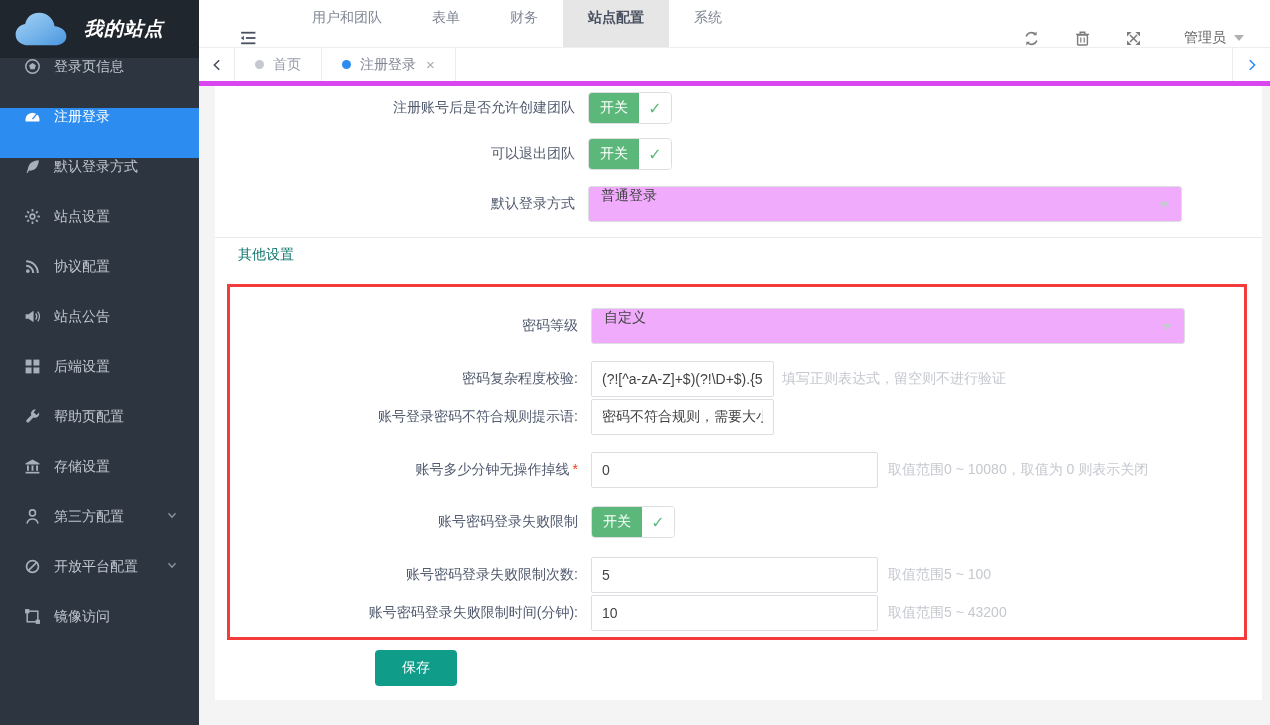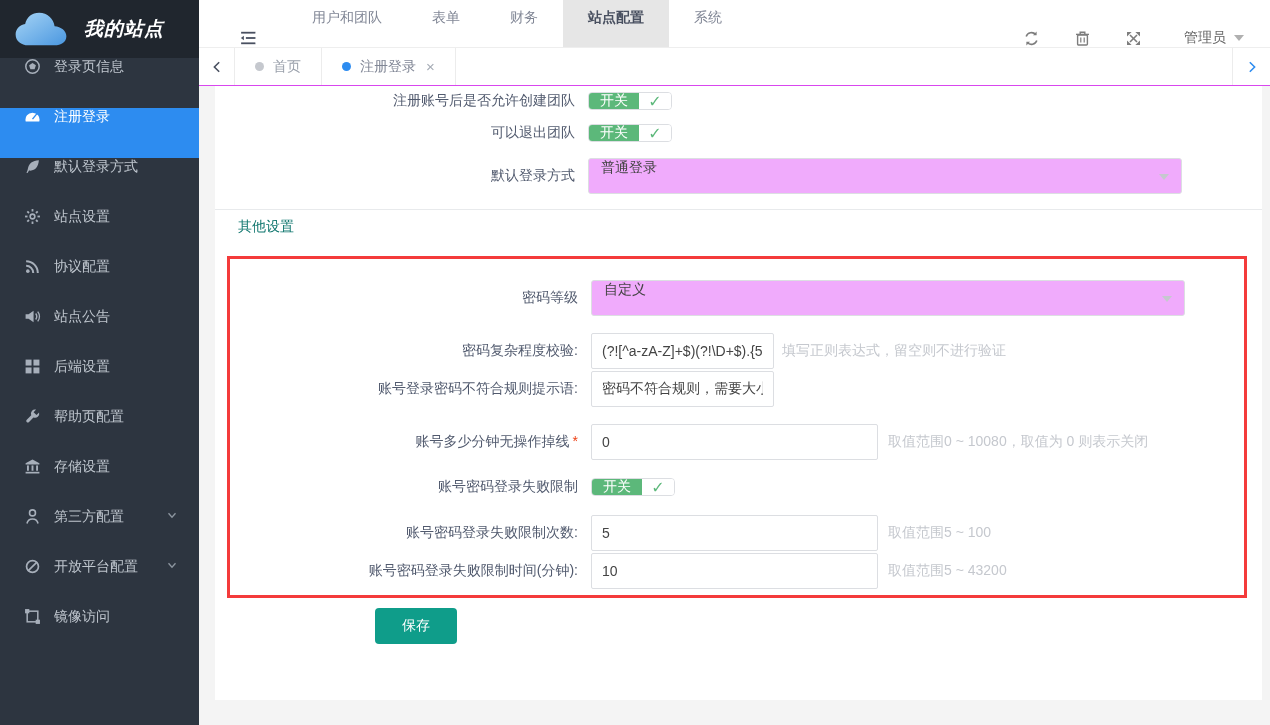--- a/index.html
+++ b/index.html
@@ -28,41 +28,41 @@
   .hamburger { margin-left:40px; width:18px; height:18px; color:#495060; cursor:pointer; }
   .topnav { display:flex; height:58px; margin-left:30px; }
   .topnav-item { height:58px; display:flex; align-items:center; padding:0 25px; color:#808695; cursor:pointer; font-size:14px; }
   .topnav-item.active { background:#e6e6e6; color:#495060; font-weight:bold; }
   .topbar-right { margin-left:auto; display:flex; align-items:center; }
   .tb-icon { width:17px; height:17px; color:#7d7d7d; margin-left:34px; cursor:pointer; }
   .user-menu { display:flex; align-items:center; margin-left:42px; margin-right:26px; color:#666; cursor:pointer; }
   .caret-down { width:0; height:0; border-left:5px solid transparent; border-right:5px solid transparent; border-top:6px solid #b0b0b0; margin-left:8px; }
 
   
-  .tabbar { height:38px; background:#fff; border-bottom:1px solid #d946ef; display:flex; align-items:stretch; }
+  .tabbar { height:38px; background:#fff; border-bottom:5px solid #d946ef; display:flex; align-items:stretch; }
   .tab-scroll { width:36px; border-right:1px solid #ececec; display:flex; align-items:center; justify-content:center; color:#495060; cursor:pointer; }
   .tab-scroll.right { border-right:none; border-left:1px solid #ececec; margin-left:auto; width:38px; color:#2d8cf0; }
   .tab-scroll svg { width:14px; height:14px; }
   .tab { display:flex; align-items:center; padding:0 20px; border-right:1px solid #ececec; color:#9aa0ab; cursor:pointer; font-size:14px; }
   .tab .dot { width:9px; height:9px; border-radius:50%; background:#c5c8ce; margin-right:9px; }
   .tab.active { color:#808695; }
   .tab.active .dot { background:#2d8cf0; }
   .tab .tab-close { margin-left:10px; color:#a5abb5; font-size:15px; }
 
   
   .content { flex:1; background:#f4f4f4; padding:0 8px 15px 16px; overflow:hidden; }
   .card { background:#fff; height:614px; overflow:hidden; }
 
   .frow { display:flex; align-items:center; }
   .frow .lbl { width:360px; padding-right:13px; text-align:right; color:#515a6e; flex:0 0 373px; }
   .boxed .lbl { width:348px; flex:0 0 361px; }
   .req { color:#ed4014; margin-left:3px; }
 
   
-  .toggle { display:inline-flex; height:18px; border:1px solid #dcdee2; border-radius:4px; overflow:hidden; cursor:pointer;text-align:center; }
+  .toggle { display:inline-flex; height:32px; border:1px solid #dcdee2; border-radius:4px; overflow:hidden; cursor:pointer;text-align:center; }
   .toggle .tg-on { background:#5cb87a; color:#fff; display:flex; align-items:center; padding:0 11px; font-size:14px; }
   .toggle .tg-check { width:32px; background:#fff; display:flex; align-items:center; justify-content:center; color:#5cb87a; font-size:16px; }
 
   
   .select { position:relative; width:594px; height:36px; border:1px solid #dcdee2; border-radius:3px; background:#f0abfc; display:flex; align-items:flex-start; padding-left:12px; color:#444; cursor:pointer; }
   .select .sel-caret { position:absolute; right:12px; top:15px; width:0; height:0; border-left:5px solid transparent; border-right:5px solid transparent; border-top:6px solid #c5c8ce; }
 
   
   .tinput { height:36px; border:1px solid #dcdee2; border-radius:2px; padding:0 10px; font-size:14px; color:#444; font-family:"Liberation Sans","DejaVu Sans",sans-serif; outline:none; }
   .tinput.narrow { width:183px; }

